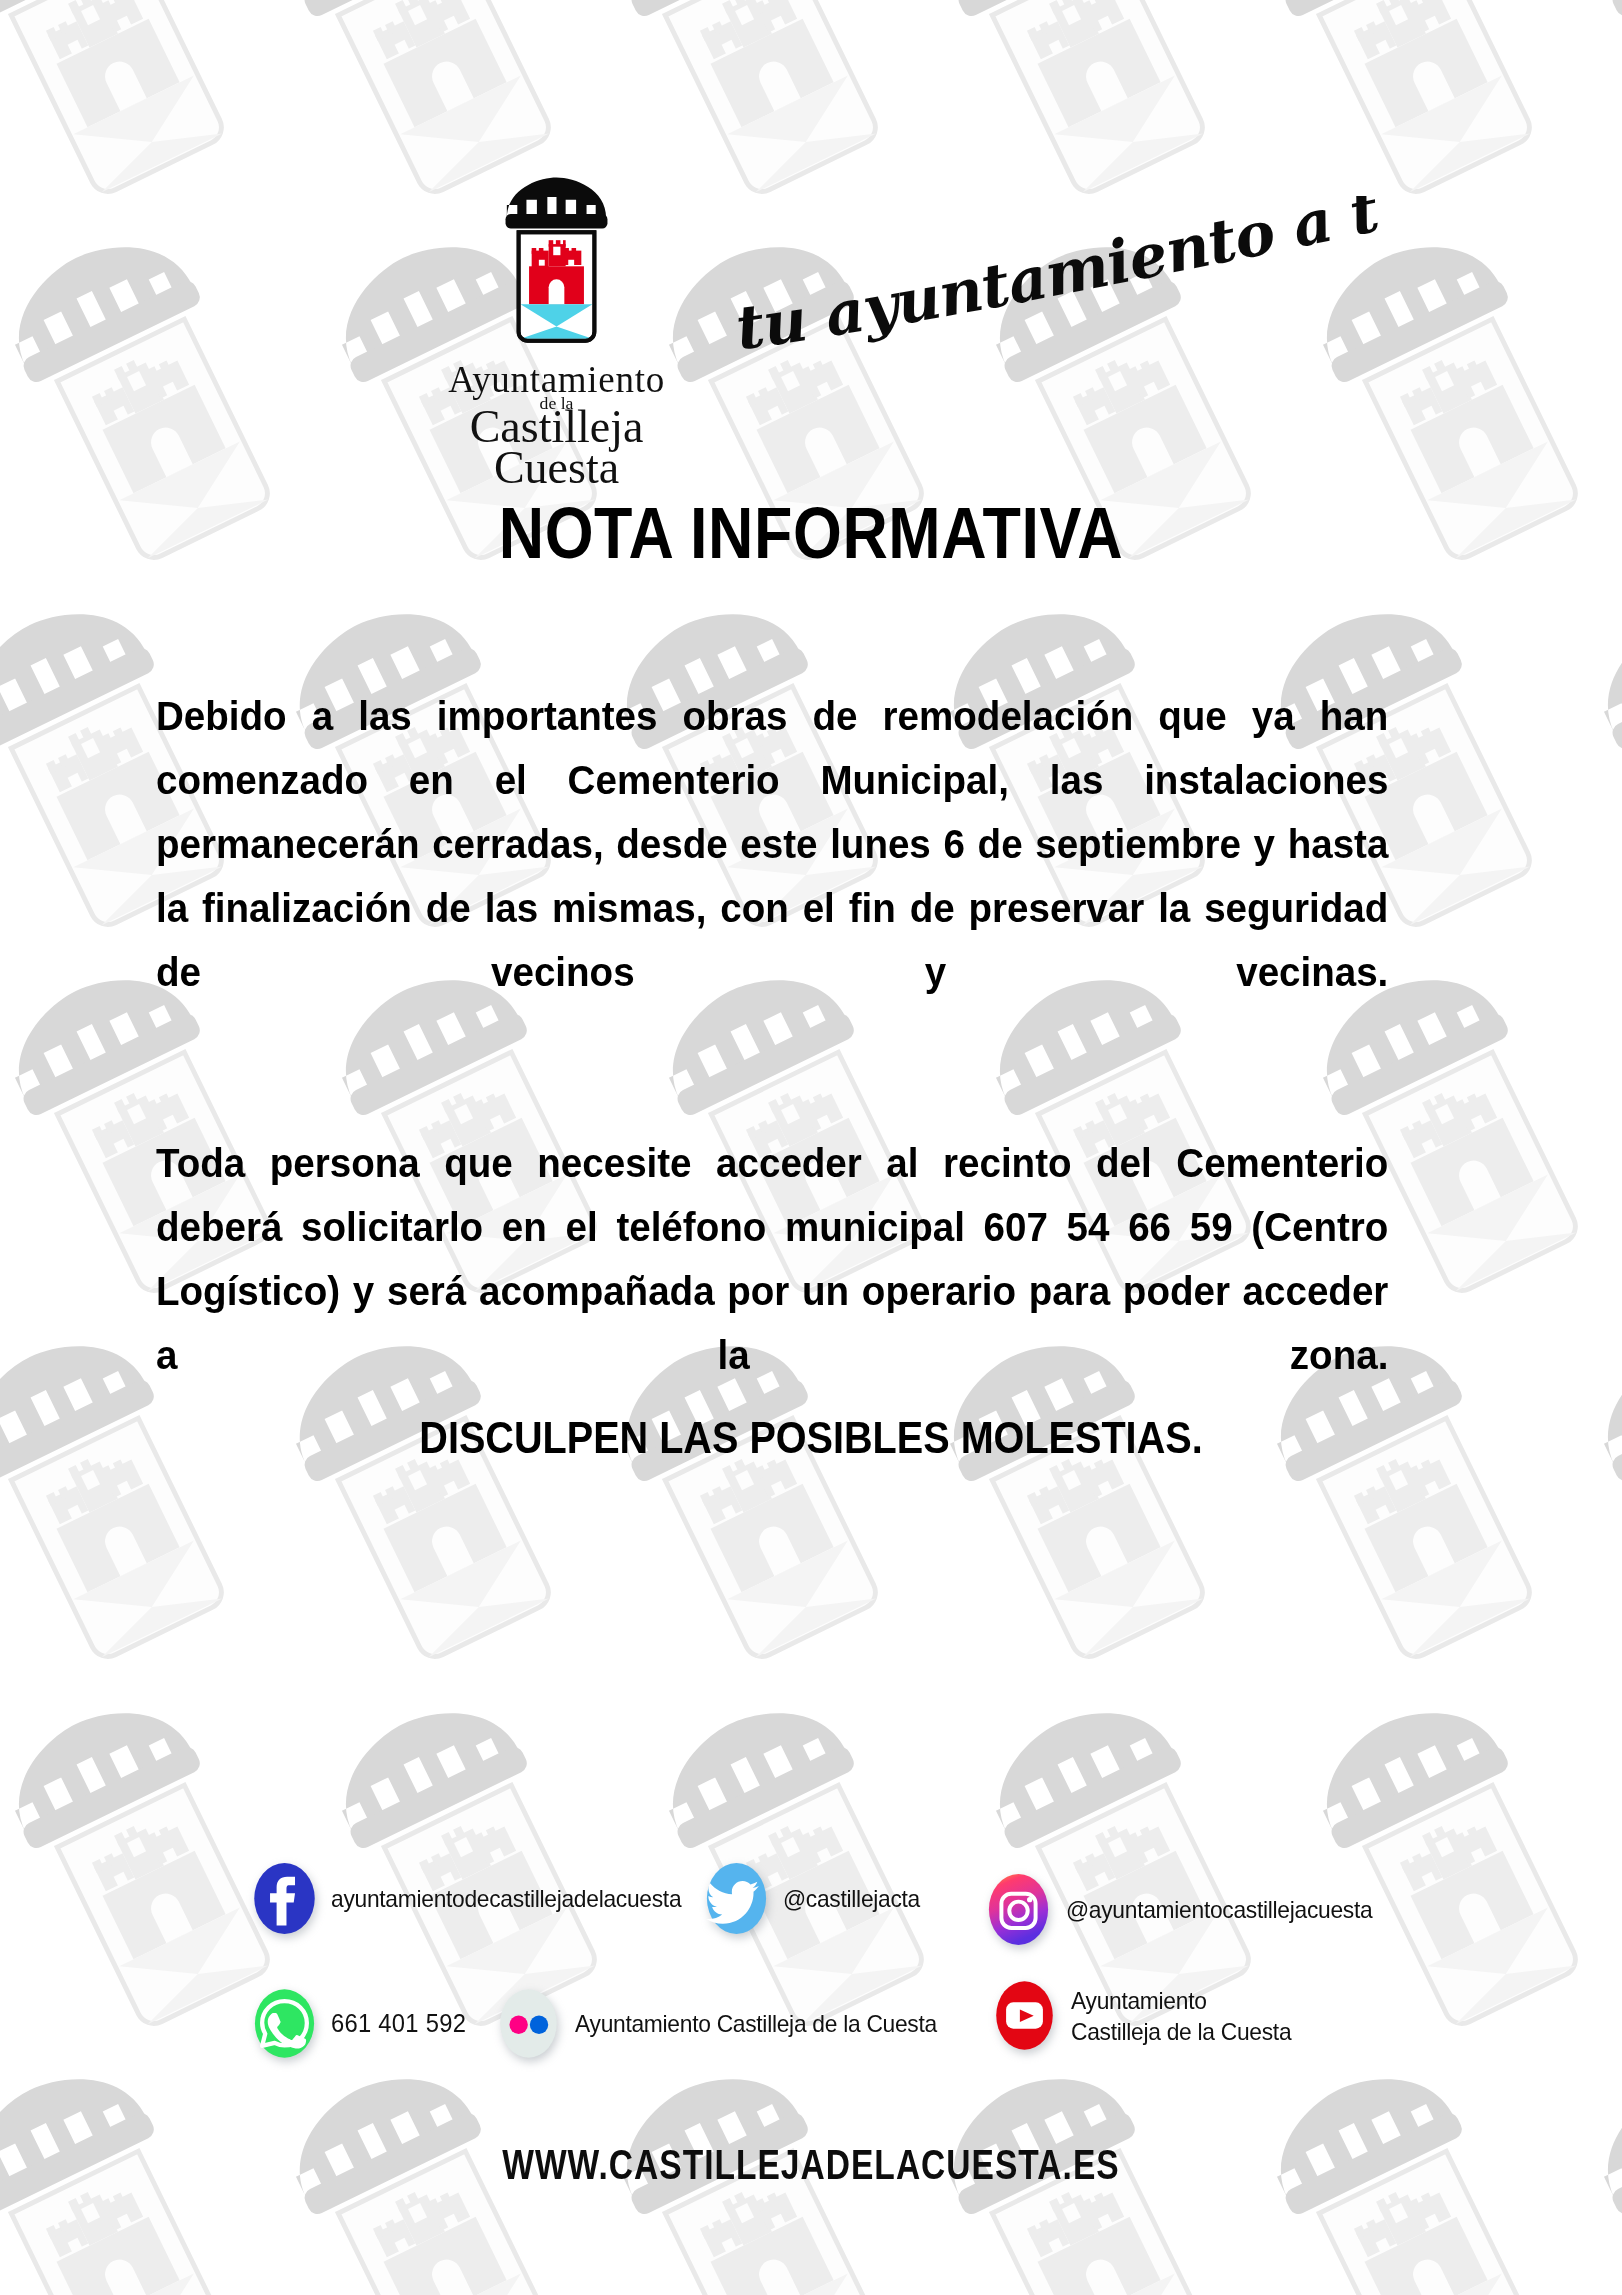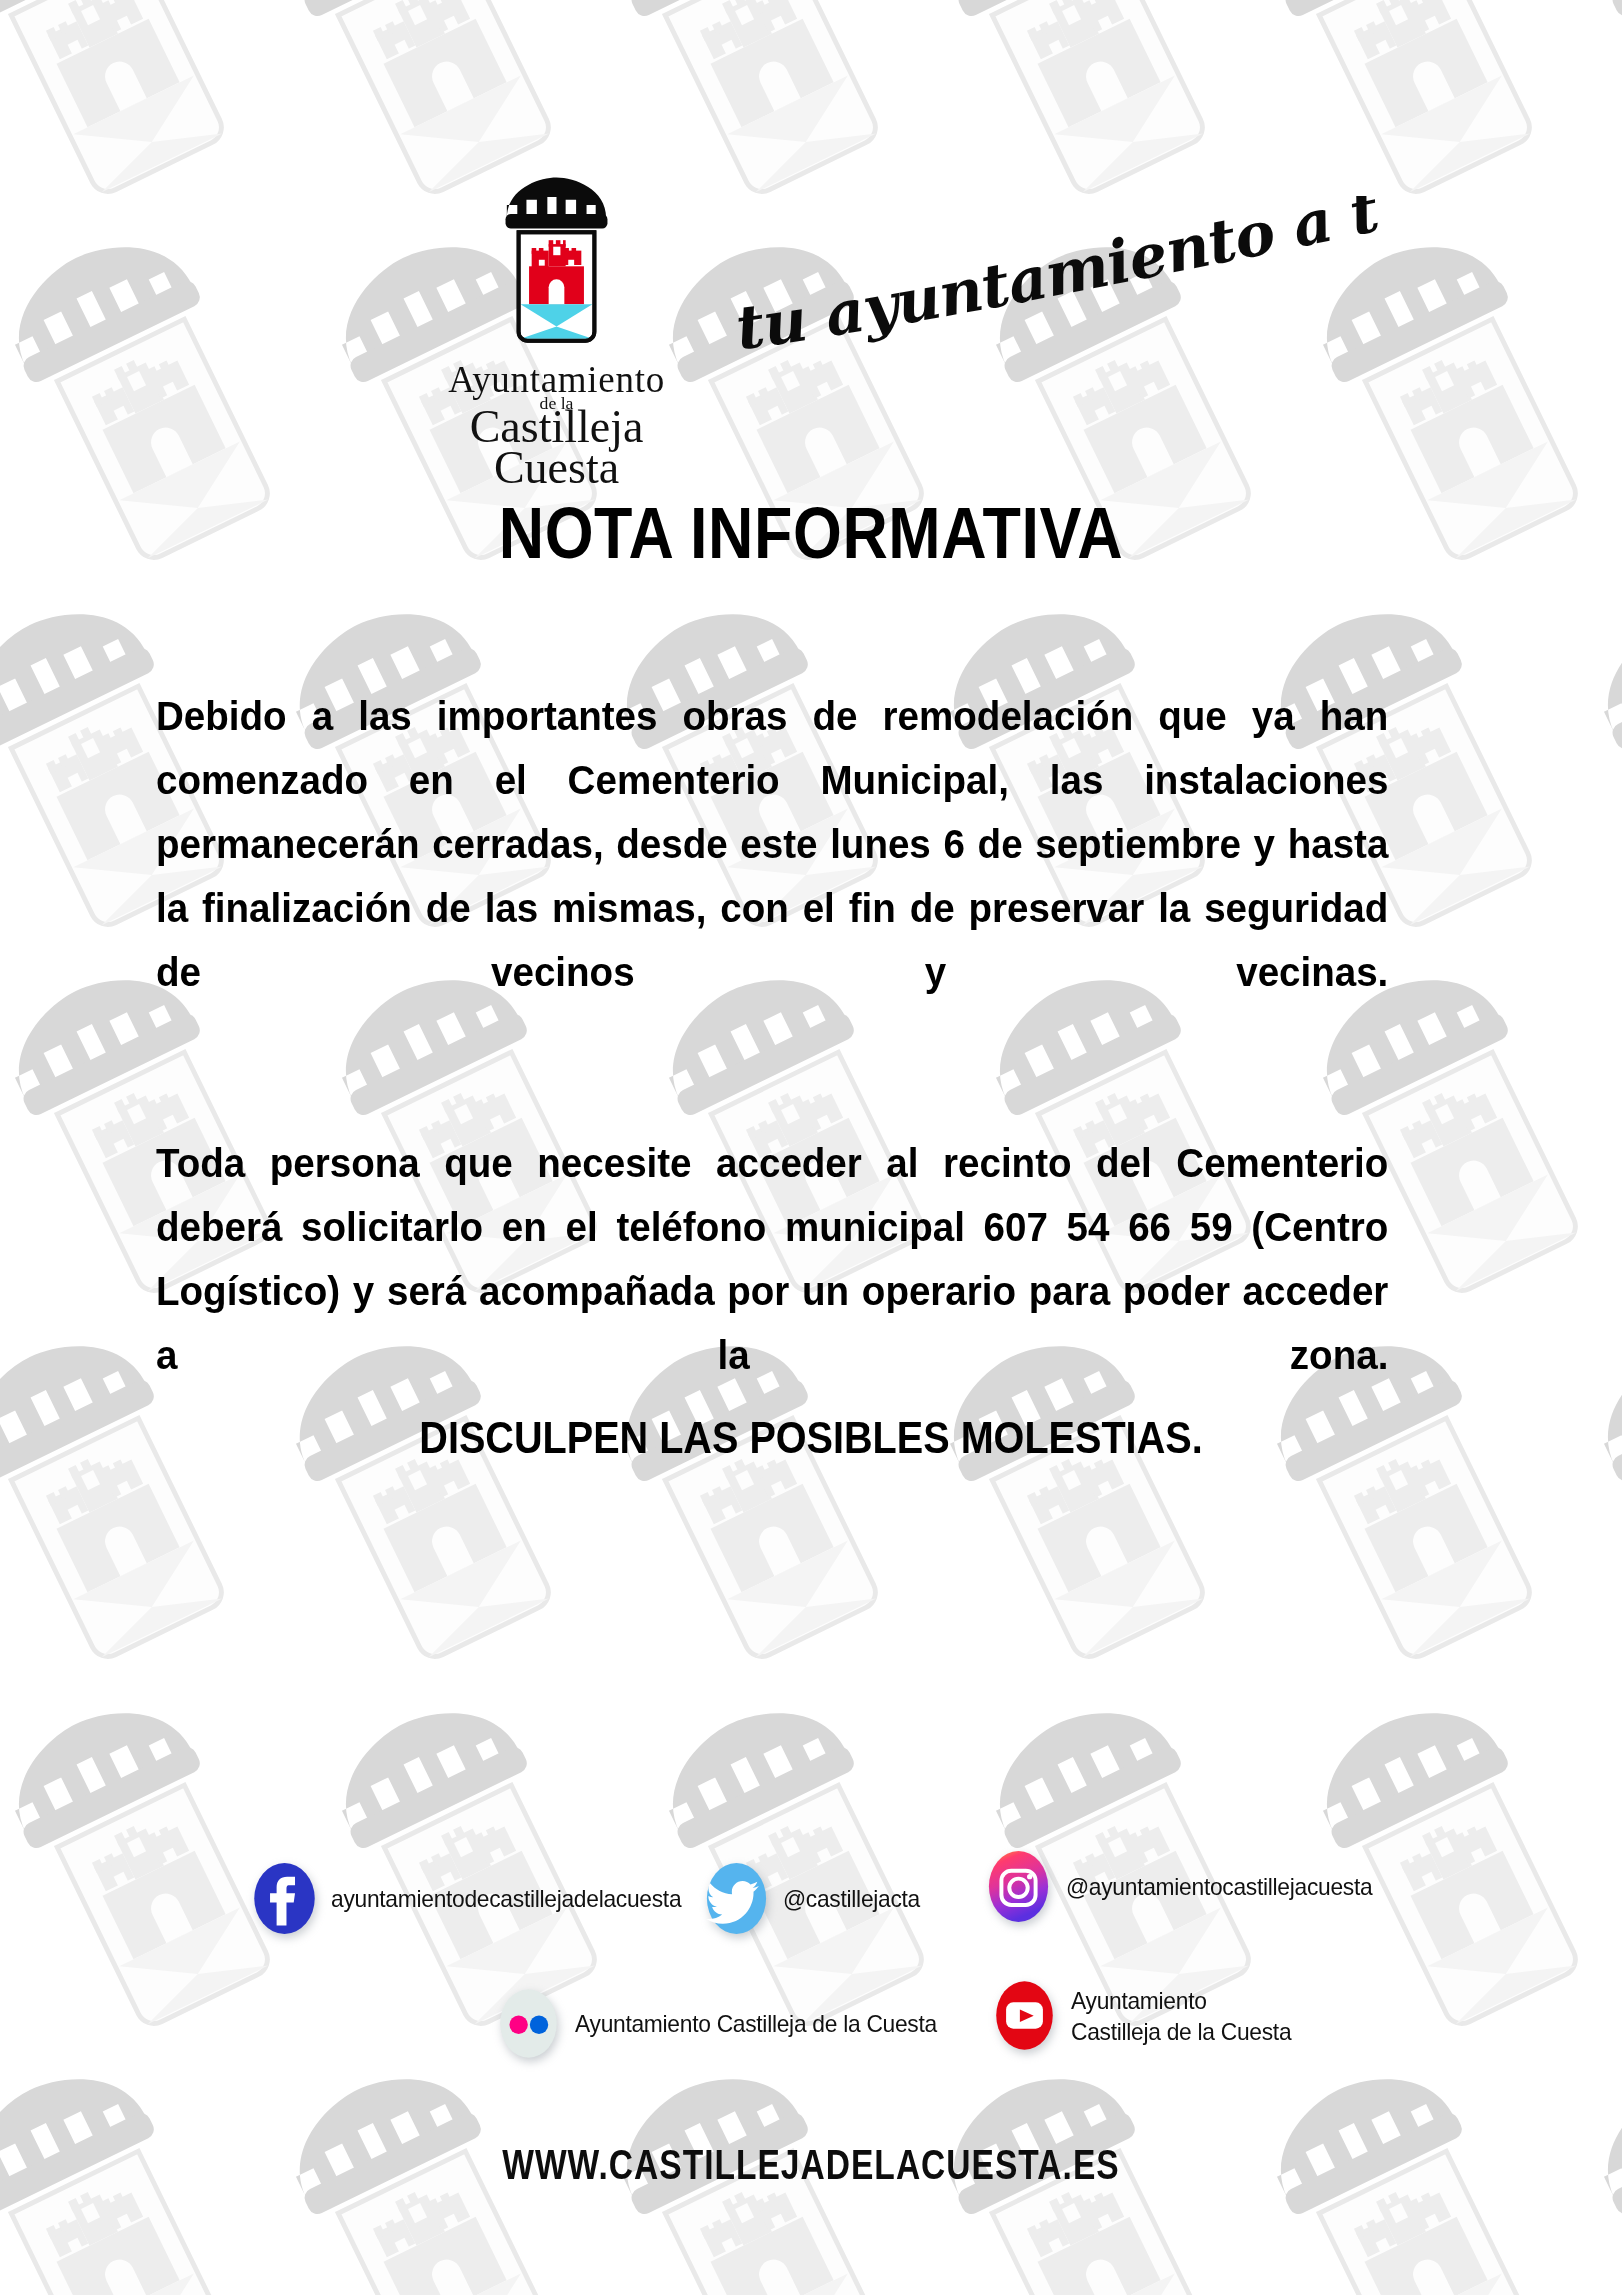--- a/index.html
+++ b/index.html
@@ -182,21 +182,21 @@
     transform-origin: left center;
   }
   .social-label.num {
     font-size: 25px;
     letter-spacing: 0.3px;
   }
 
   
   #item-facebook  { left: 249px;  top: 11.8px; }
   #item-twitter   { left: 701px; top: 11.8px; }
-  #item-instagram { left: 983px; top: 0; gap: 12px; }
+  #item-instagram { left: 983px; top: 23px; gap: 12px; }
   
   #item-whatsapp  { left: 249px;  top: 9.2px; }
   #item-flickr    { left: 493px;  top: 9.2px; }
   #item-youtube   { left: 989px; top: 1.3px; }
 
   
   #website {
     position: absolute;
     top: 2140px;
     left: 0;
@@ -1593,20 +1593,37 @@
             <circle cx="54" cy="56" r="14" fill="none" stroke="#ffffff" stroke-width="6"></circle>
             <circle cx="71" cy="39" r="4" fill="#ffffff"></circle>
           </svg>
         </span>
         <span class="social-label">@ayuntamientocastillejacuesta</span>
       </div>
     </div>
 
     <div class="social-row" id="social-row-2">
 
+      <div class="social-item" id="item-whatsapp">
+        <span class="social-icon">
+          <svg width="71" height="71" viewBox="0 0 108 108">
+            <ellipse cx="54" cy="54" rx="45" ry="52" fill="#2ee662"></ellipse>
+            <path d="M54 20 C35 20 20 35 20 53 c0 6 1.7 11.7 4.7 16.6 L20 88 l19 -4.6
+                     c4.6 2.5 9.8 3.9 15 3.9 19 0 34 -15 34 -34 S73 20 54 20 Z" fill="none" stroke="#ffffff" stroke-width="6.5" stroke-linejoin="round"></path>
+            <path d="M43 40 c-1 -2 -2 -2 -3.2 -2 h-2.5 c-1 0 -2.5 .4 -3.8 1.9 -1.3 1.5 -5 4.9 -5 12
+                     0 7 5.1 13.8 5.8 14.8 .7 1 9.9 15.9 24.5 21.6 12.1 4.8 14.6 3.8 17.3 3.6
+                     2.6 -.2 8.5 -3.5 9.7 -6.8 1.2 -3.4 1.2 -6.3 .8 -6.9 -.3 -.6 -1.3 -1 -2.8 -1.7
+                     -1.5 -.8 -8.5 -4.2 -9.8 -4.7 -1.3 -.5 -2.3 -.7 -3.2 .8 -1 1.5 -3.7 4.7 -4.5 5.6
+                     -.8 1 -1.7 1.1 -3.1 .4 -1.5 -.8 -6.2 -2.3 -11.8 -7.3 -4.4 -3.9 -7.3 -8.7 -8.2 -10.2
+                     -.8 -1.5 -.1 -2.3 .7 -3 .7 -.7 1.5 -1.8 2.3 -2.7 .8 -.9 1 -1.5 1.5 -2.5
+                     .5 -1 .2 -1.9 -.1 -2.6 -.4 -.8 -3.2 -7.9 -4.6 -10.3 z" fill="#ffffff"></path>
+          </svg>
+        </span>
+        <span class="social-label num">661 401 592</span>
+      </div>
 
       <div class="social-item" id="item-flickr">
         <span class="social-icon">
           <svg width="71" height="71" viewBox="0 0 108 108">
             <ellipse cx="54" cy="54" rx="43" ry="52" fill="#e3ebe9"></ellipse>
             <circle cx="39" cy="56" r="14" fill="#ff0084"></circle>
             <circle cx="70" cy="56" r="14" fill="#0063dc"></circle>
           </svg>
         </span>
         <span class="social-label">Ayuntamiento Castilleja de la Cuesta</span>

